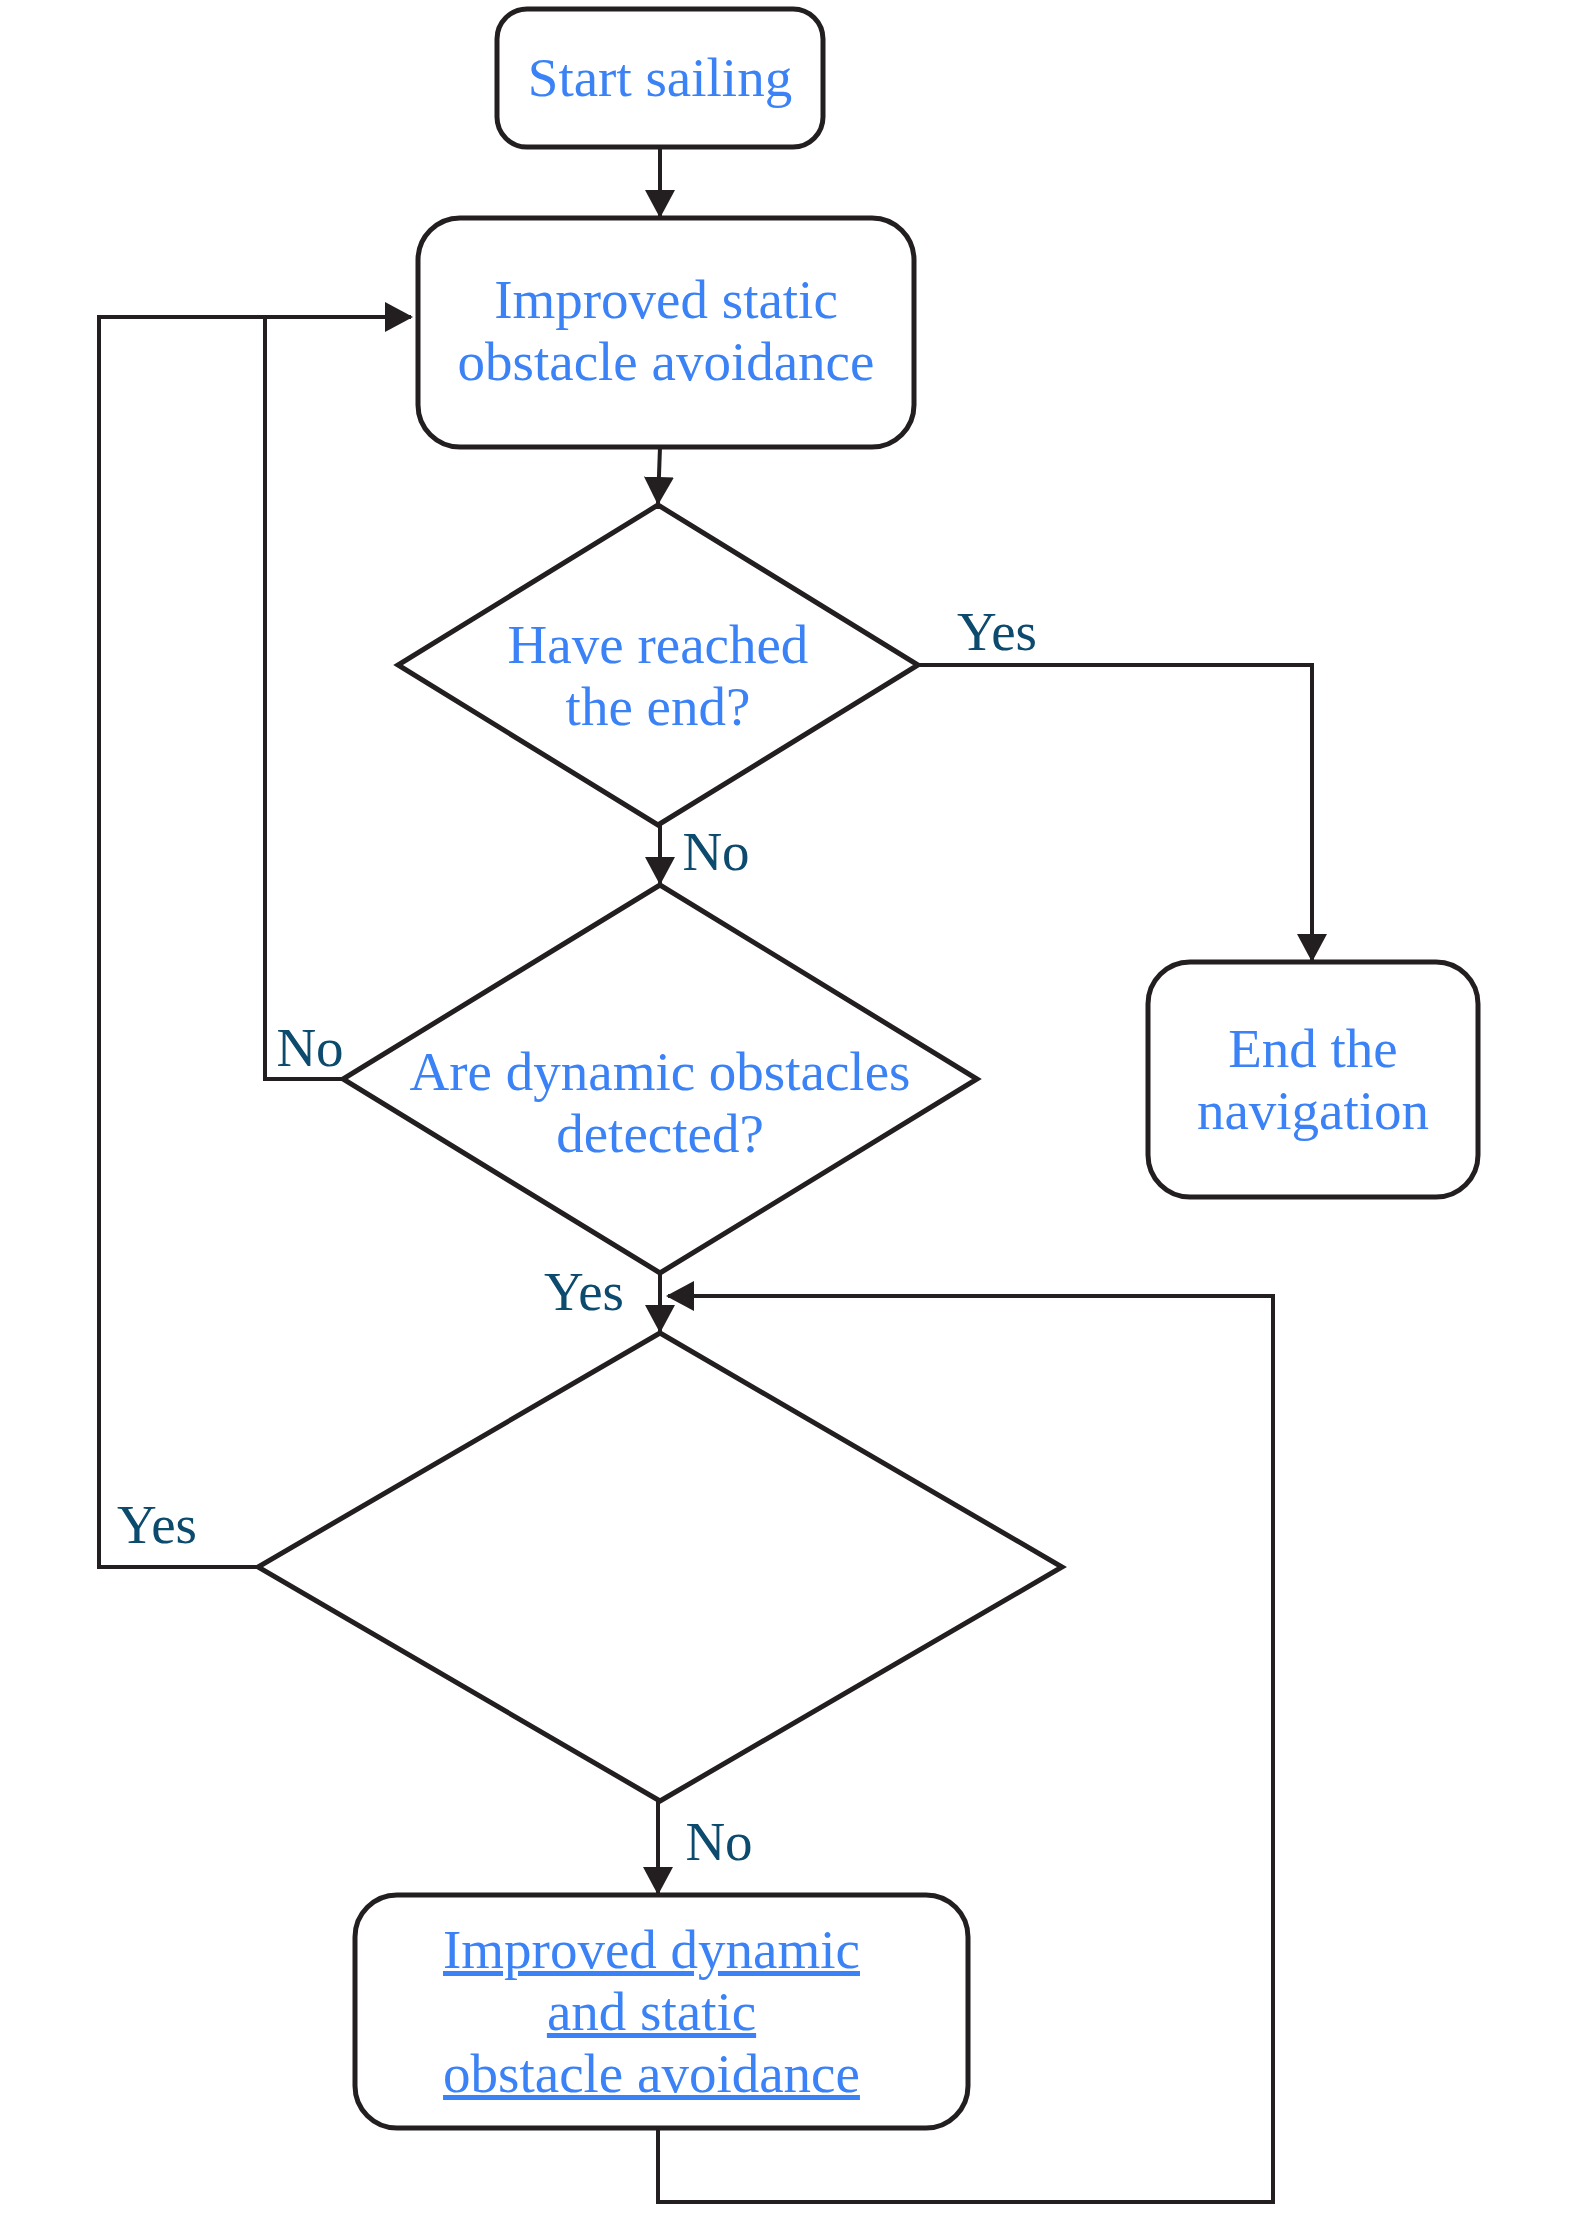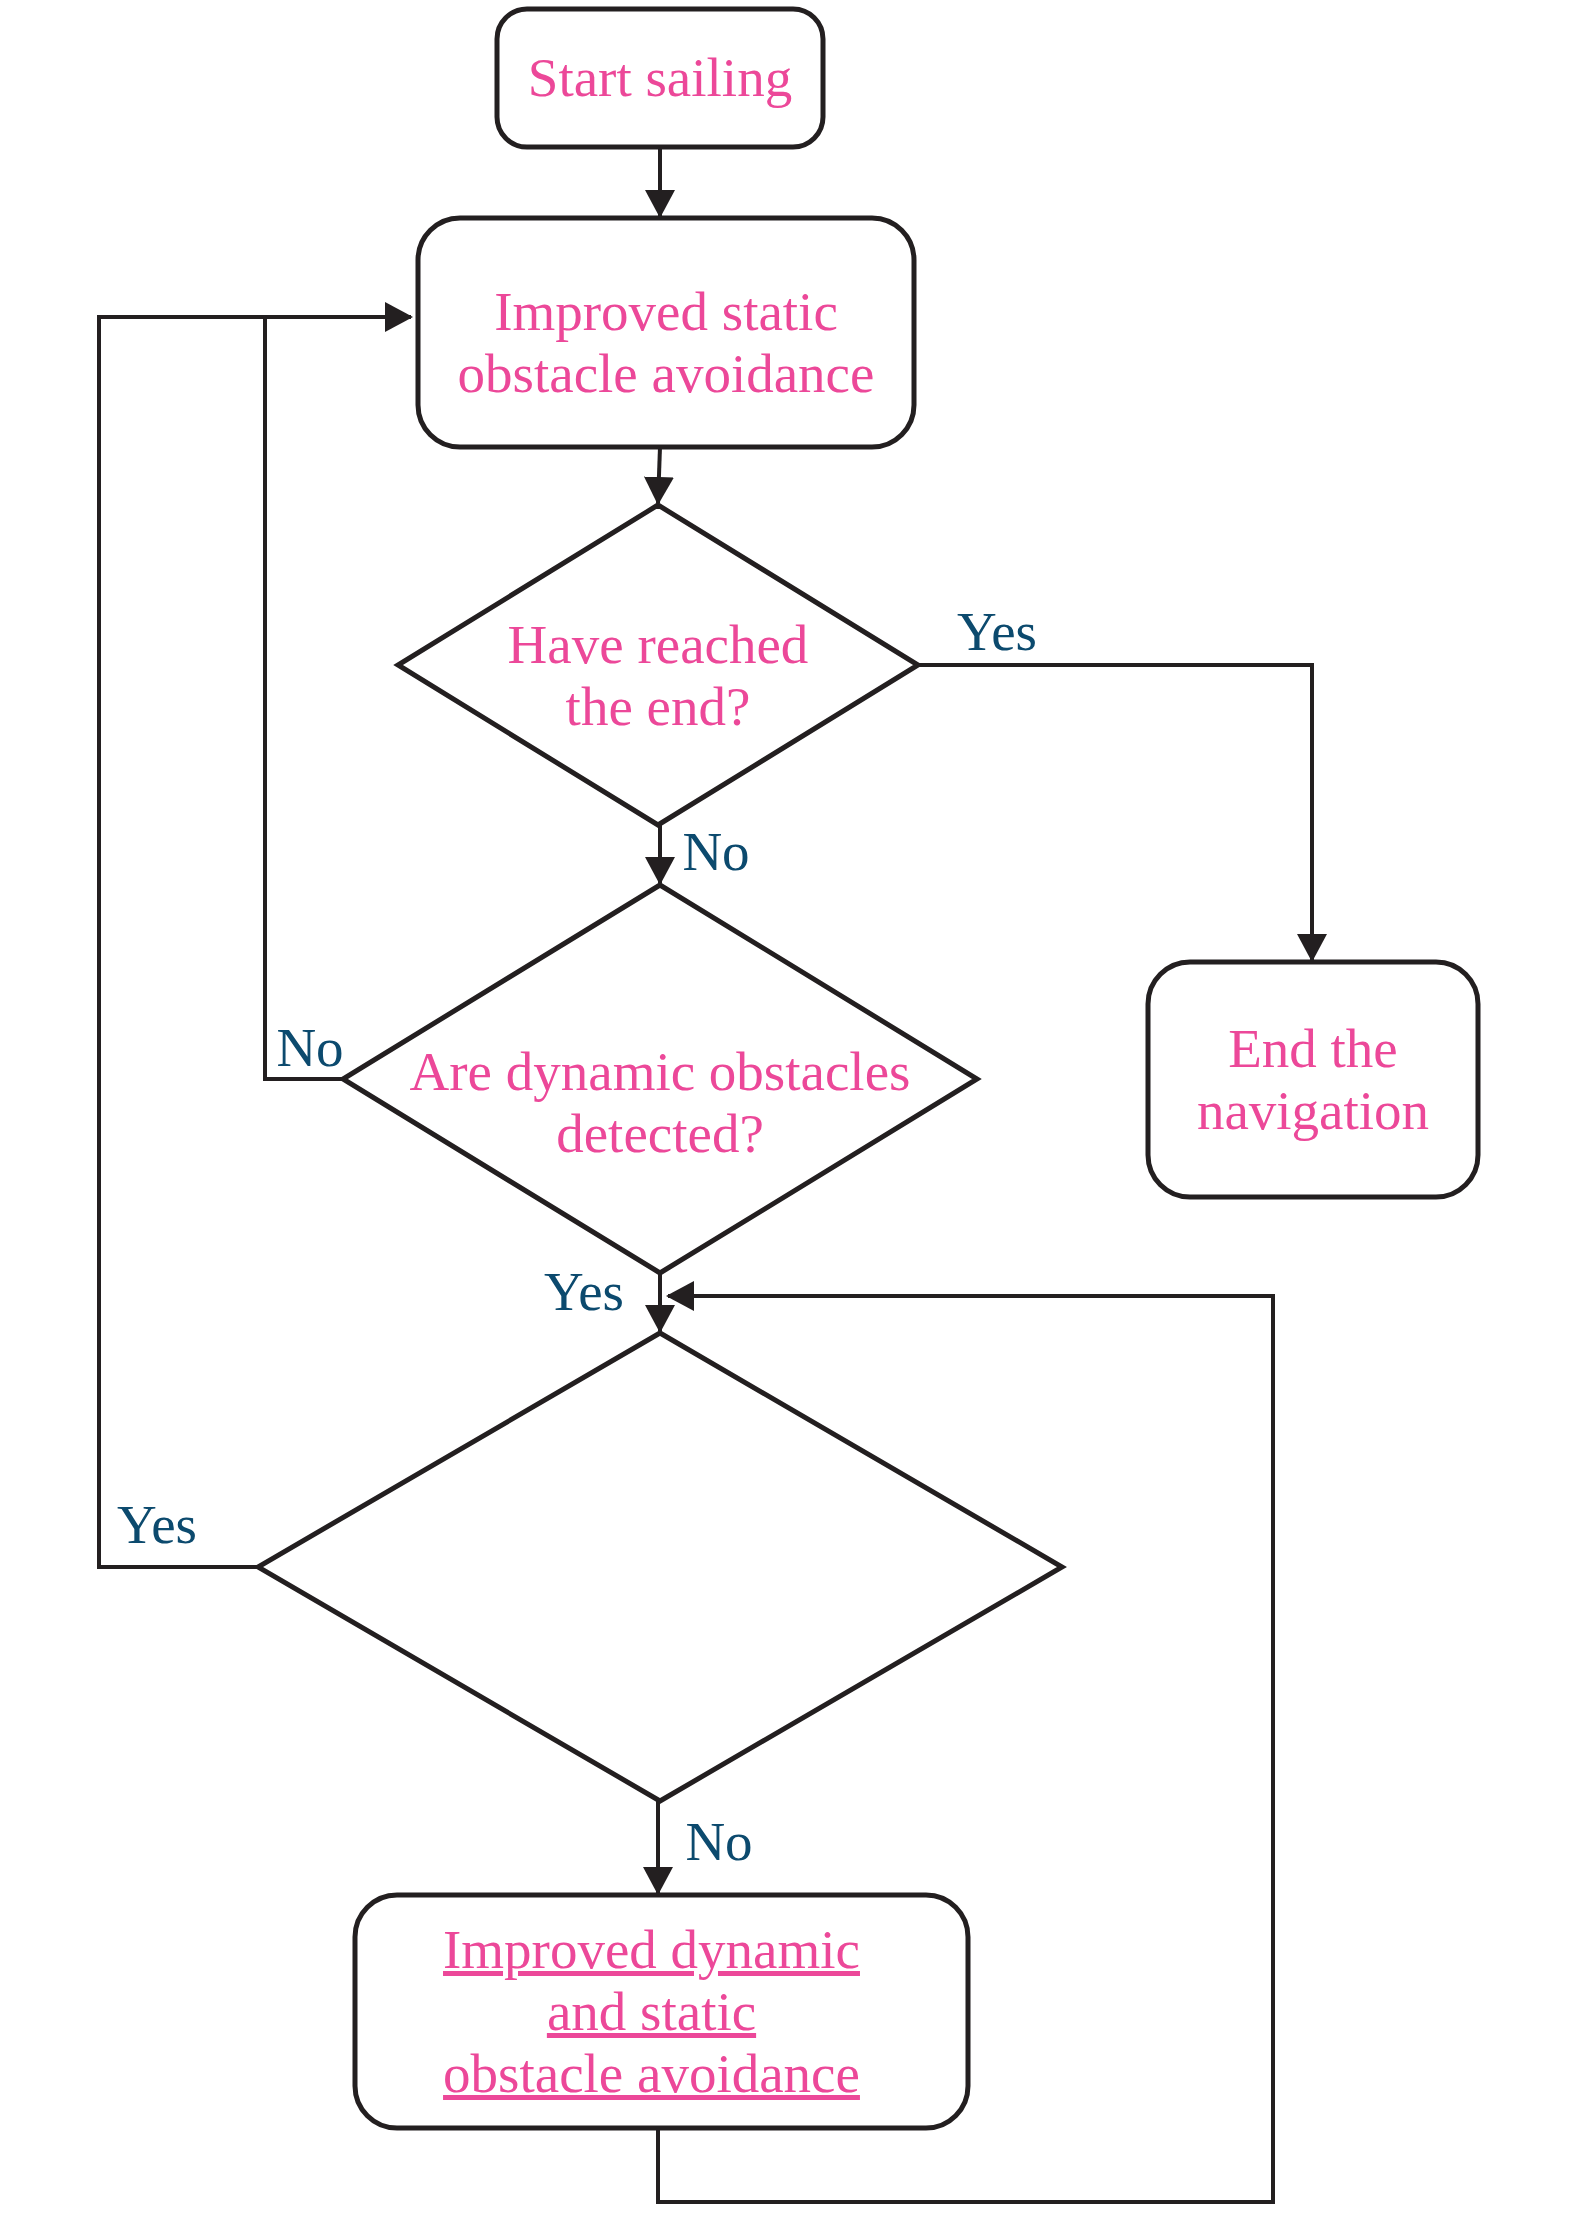--- a/index.html
+++ b/index.html
@@ -40,21 +40,21 @@
   .node-text {
     position: absolute;
     display: flex;
     flex-direction: column;
     align-items: center;
     justify-content: center;
     text-align: center;
     font-size: 55px;
     line-height: 62px;
     box-sizing: border-box;
-    color: #ec4899;
+    color: #3b82f6;
   }
   .edge-label {
     position: absolute;
     height: 62px;
     line-height: 62px;
     text-align: center;
     font-size: 55px;
     color: #0c4a6e;
     white-space: nowrap;
   }
@@ -87,21 +87,21 @@
     <rect class="shape" x="1148" y="962" width="330" height="235" rx="42" ry="42"></rect>
     <polygon class="shape" points="660,885 343,1079 660,1273 977,1079"></polygon>
     <polygon class="shape" points="660,1333 258,1567 660,1801 1062,1567"></polygon>
     <rect class="shape" x="355" y="1895" width="613" height="233" rx="42" ry="42"></rect>
   </svg>
 
   <div class="node-text" style="left:497px; top:9px; width:326px; height:138px;">
     <div>Start sailing</div>
   </div>
 
-  <div class="node-text" style="left:418px; top:218px; width:496px; height:229px; padding-top:20px;">
+  <div class="node-text" style="left:418px; top:206px; width:496px; height:229px; padding-top:20px;">
     <div>Improved static</div>
     <div>obstacle avoidance</div>
   </div>
 
   <div class="node-text" style="left:398px; top:505px; width:520px; height:320px; padding-top:22px;">
     <div>Have reached</div>
     <div>the end?</div>
   </div>
 
   <div class="node-text" style="left:1148px; top:962px; width:330px; height:235px;">

